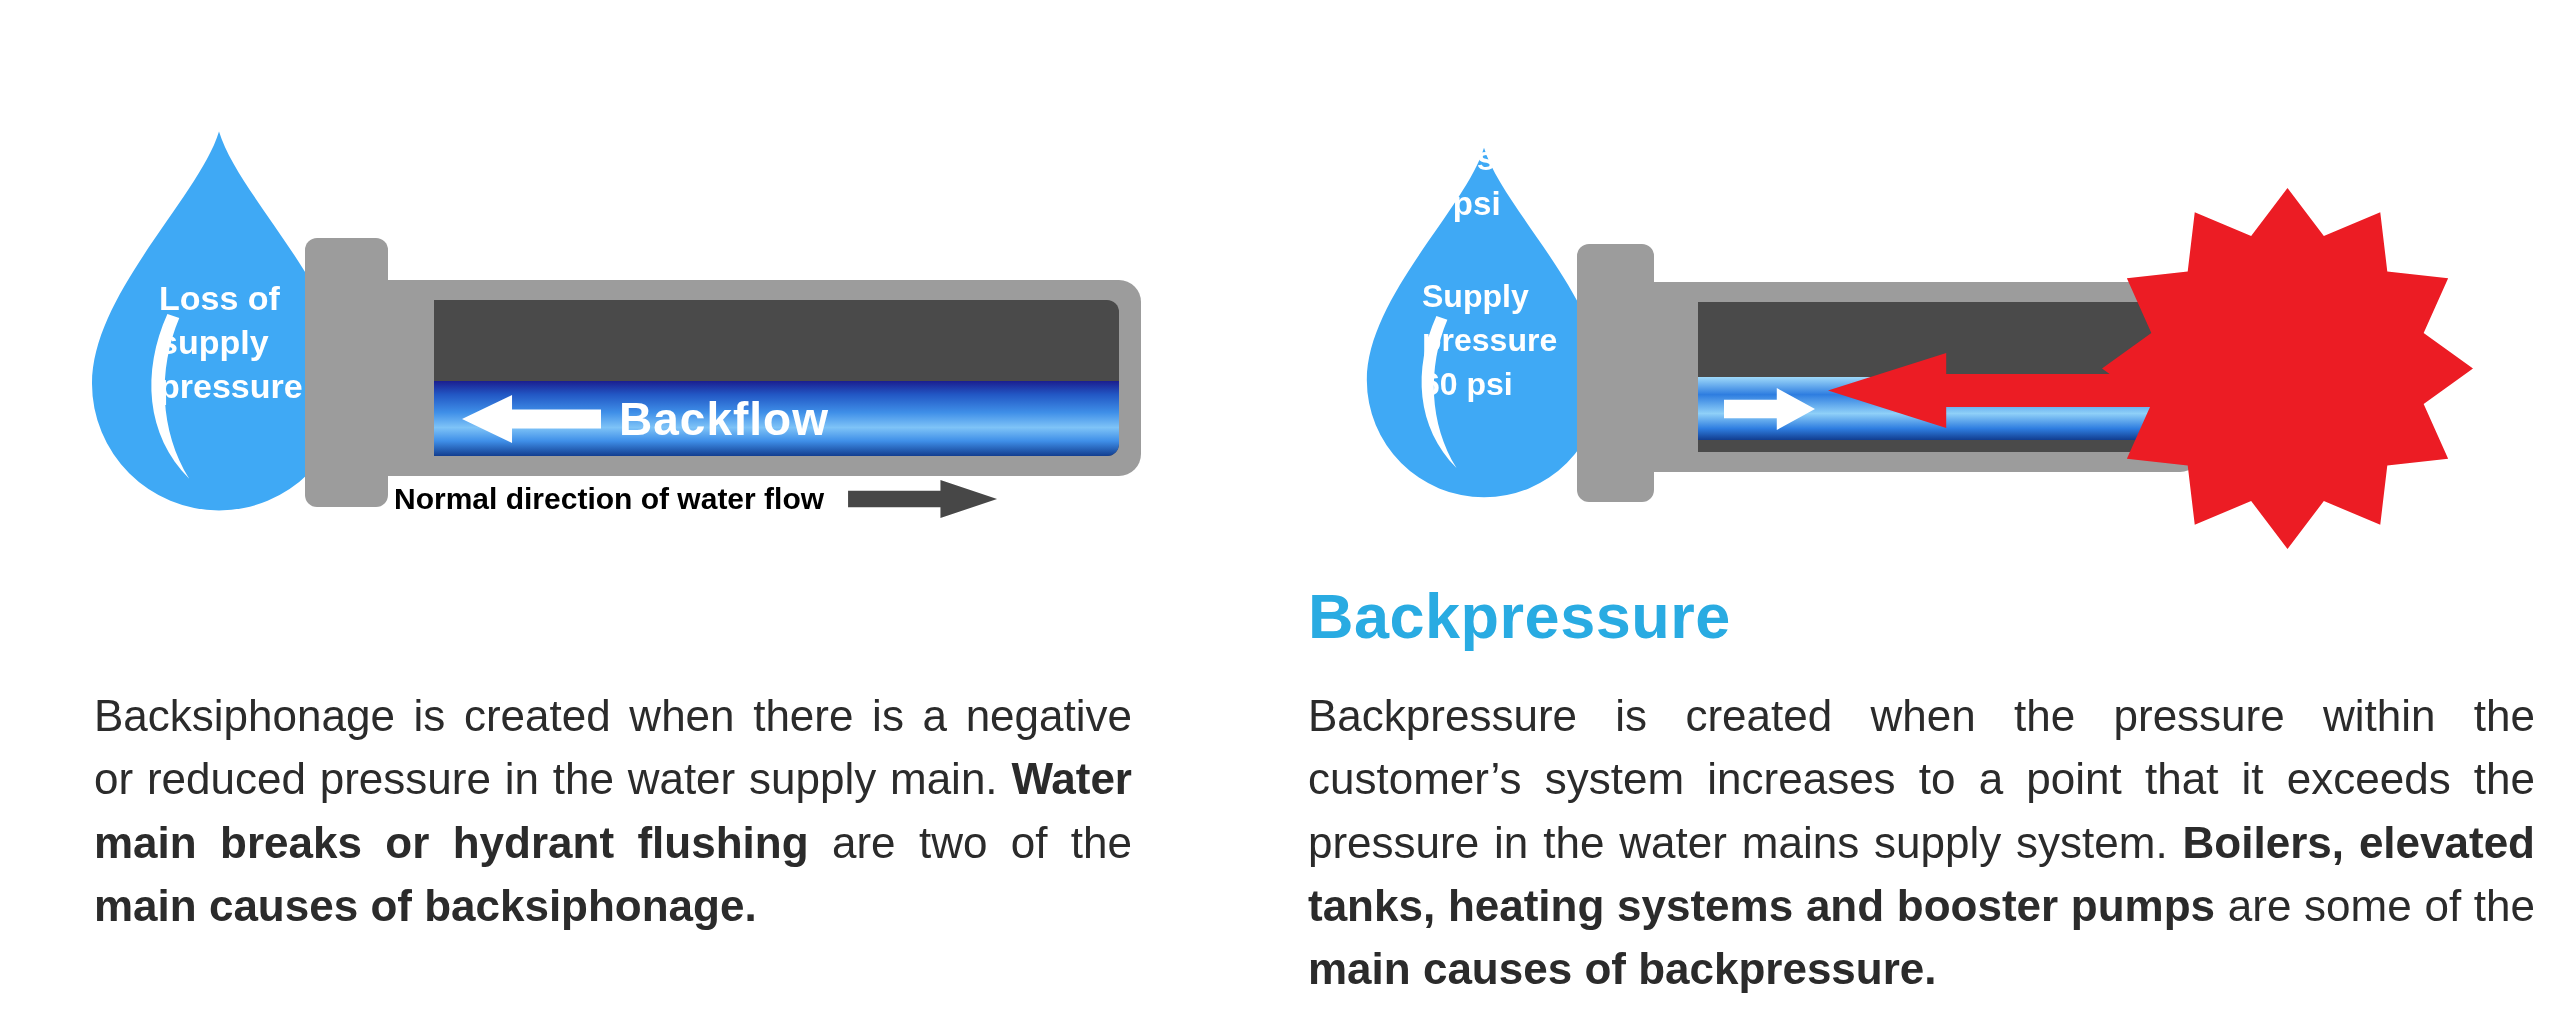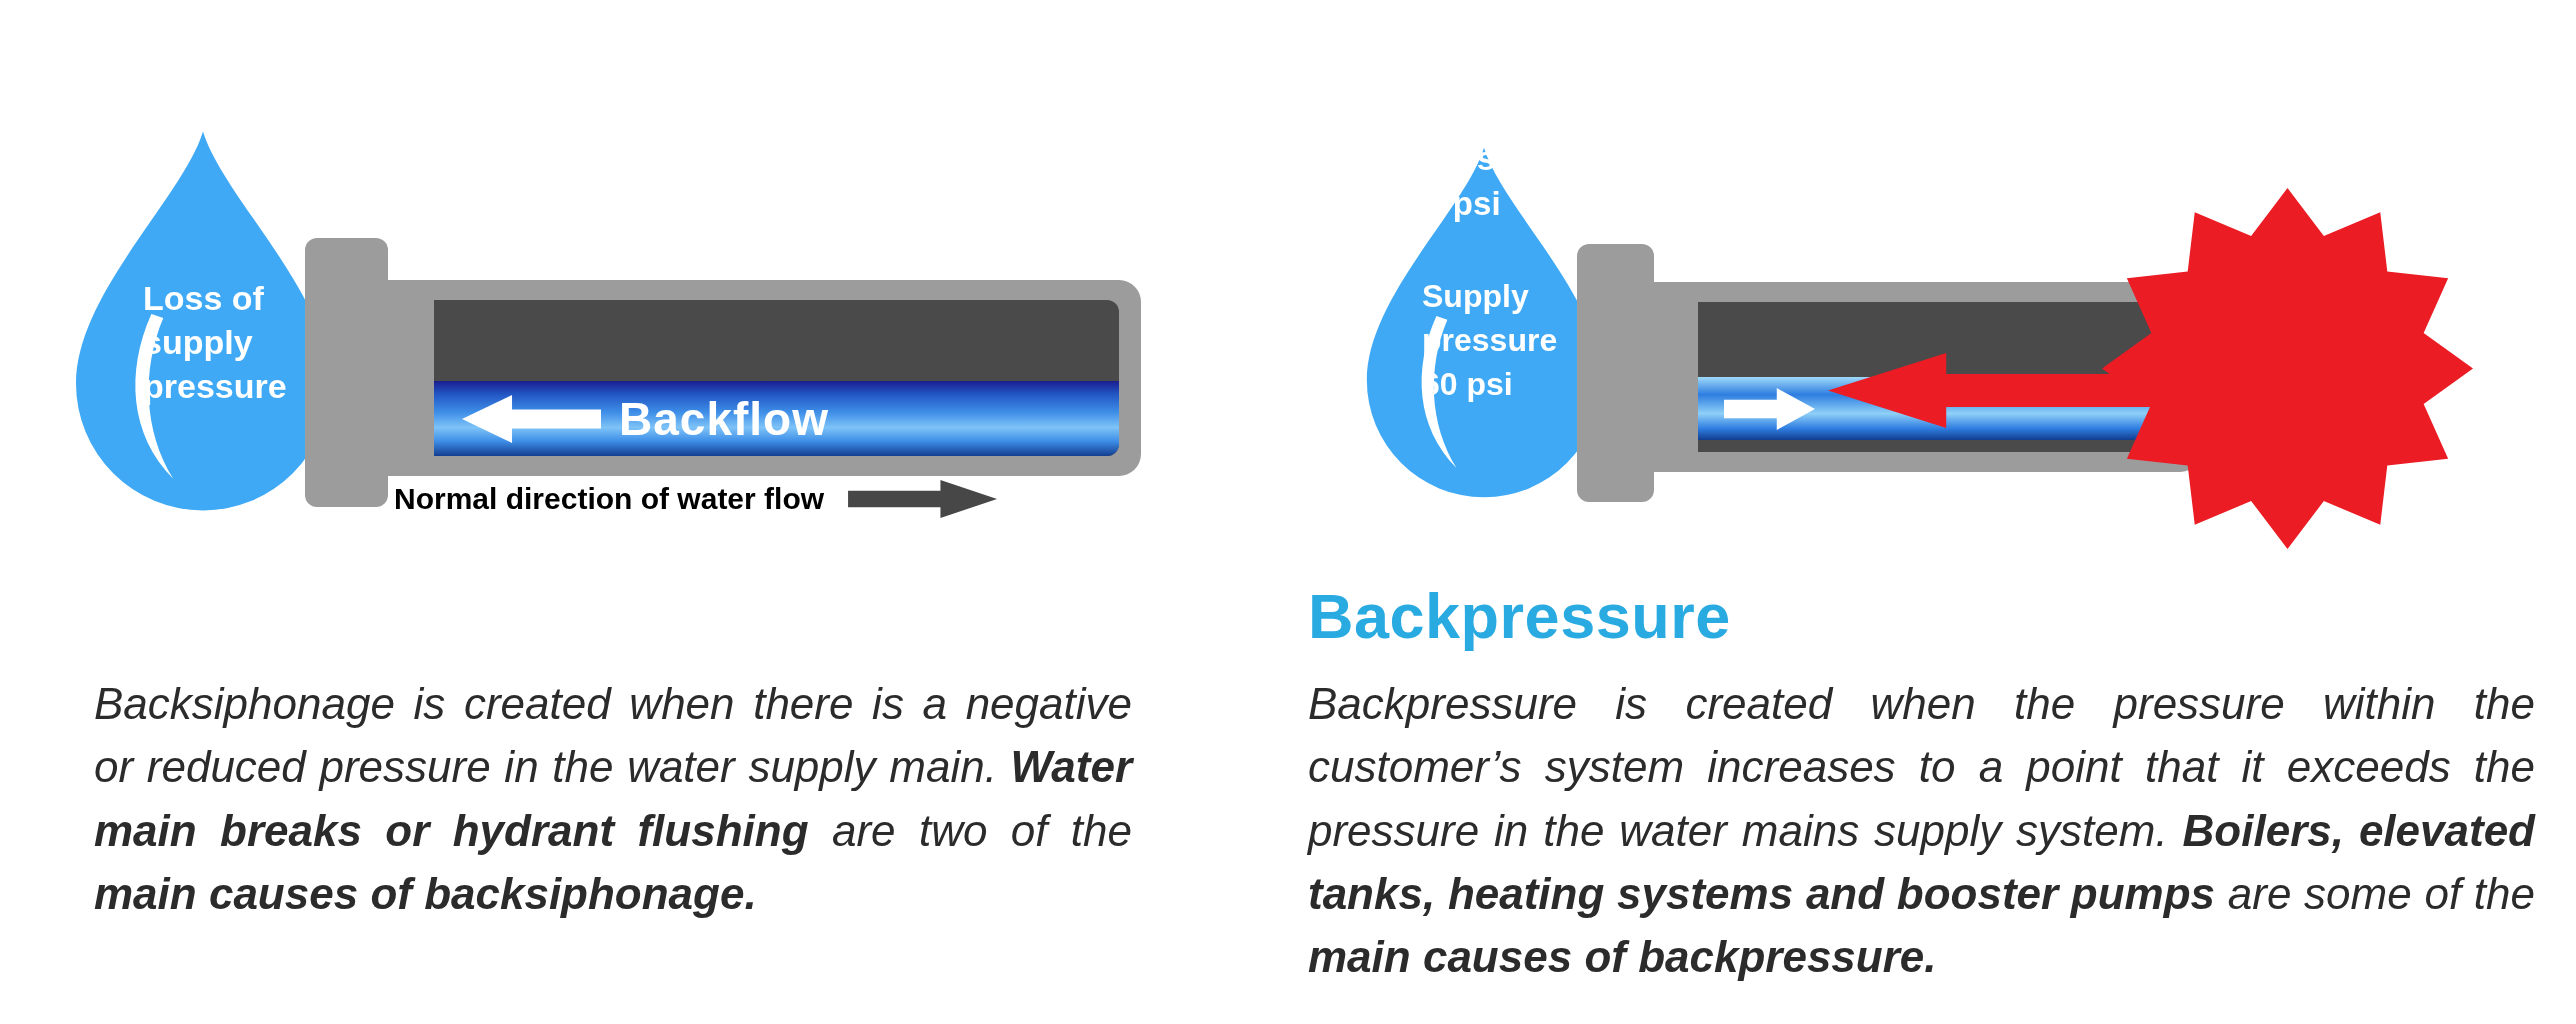--- a/index.html
+++ b/index.html
@@ -14,21 +14,21 @@
   body{background:#ffffff;font-family:"Liberation Sans",sans-serif;}
   .canvas{position:relative;width:2576px;height:1024px;background:#ffffff;overflow:hidden;}
   .panel{position:absolute;top:0;height:1024px;}
   .panel-left{left:0;width:1288px;}
   .panel-right{left:1288px;width:1288px;}
 
   
   .drop{position:absolute;}
   .drop svg{position:absolute;inset:0;width:100%;height:100%;}
   .drop-label{position:absolute;color:#fff;font-weight:bold;white-space:pre-line;z-index:2;}
-  .drop-left{left:74px;top:127px;width:258px;height:388px;}
+  .drop-left{left:90px;top:127px;width:258px;height:388px;}
   .drop-left .drop-label{left:69px;top:149px;font-size:34px;line-height:44px;}
   .drop-right{left:77px;top:139px;width:238px;height:367px;}
   .drop-right .drop-label{left:57px;top:135px;font-size:32px;line-height:44px;}
 
   
   .flange{position:absolute;background:var(--pipe-gray);border-radius:12px;z-index:3;}
   .pipe{position:absolute;background:var(--pipe-gray);border-radius:0 22px 22px 0;z-index:2;}
   .pipe-inner{position:absolute;background:var(--pipe-interior);border-radius:0 12px 12px 0;overflow:hidden;}
   .water{position:absolute;left:0;right:0;}
 
@@ -63,21 +63,21 @@
 
   
   .burst{position:absolute;left:814px;top:188px;width:371px;height:361px;background:var(--alert-red);z-index:4;
     clip-path:polygon(100% 50%,86.7% 59.8%,93.3% 75%,76.9% 76.9%,75% 93.3%,59.8% 86.7%,50% 100%,40.2% 86.7%,25% 93.3%,23.1% 76.9%,6.7% 75%,13.3% 59.8%,0% 50%,13.3% 40.2%,6.7% 25%,23.1% 23.1%,25% 6.7%,40.2% 13.3%,50% 0%,59.8% 13.3%,75% 6.7%,76.9% 23.1%,93.3% 25%,86.7% 40.2%);}
   .burst-label{position:absolute;left:119px;top:91px;color:#ffffff;font-weight:bold;font-size:33px;line-height:45px;white-space:pre-line;z-index:6;}
 
   
   .heading{position:absolute;font-size:63px;font-weight:bold;letter-spacing:0.5px;color:var(--heading-blue);}
   .panel-left .heading{left:94px;top:580px;}
   .panel-right .heading{left:20px;top:580px;}
-  .bodytext{position:absolute;font-size:44px;line-height:1.44;font-style:italic;color:var(--text-dark);text-align:justify;}
+  .bodytext{position:absolute;font-size:44px;line-height:1.44;color:var(--text-dark);text-align:justify;margin-top:12px;}
   .bodytext b{font-weight:bold;}
   .panel-left .bodytext{left:94px;top:672px;width:1038px;}
   .panel-right .bodytext{left:20px;top:672px;width:1227px;}
 </style>
 </head>
 <body>
 
 <div class="canvas">
 
   <section class="panel panel-left">

